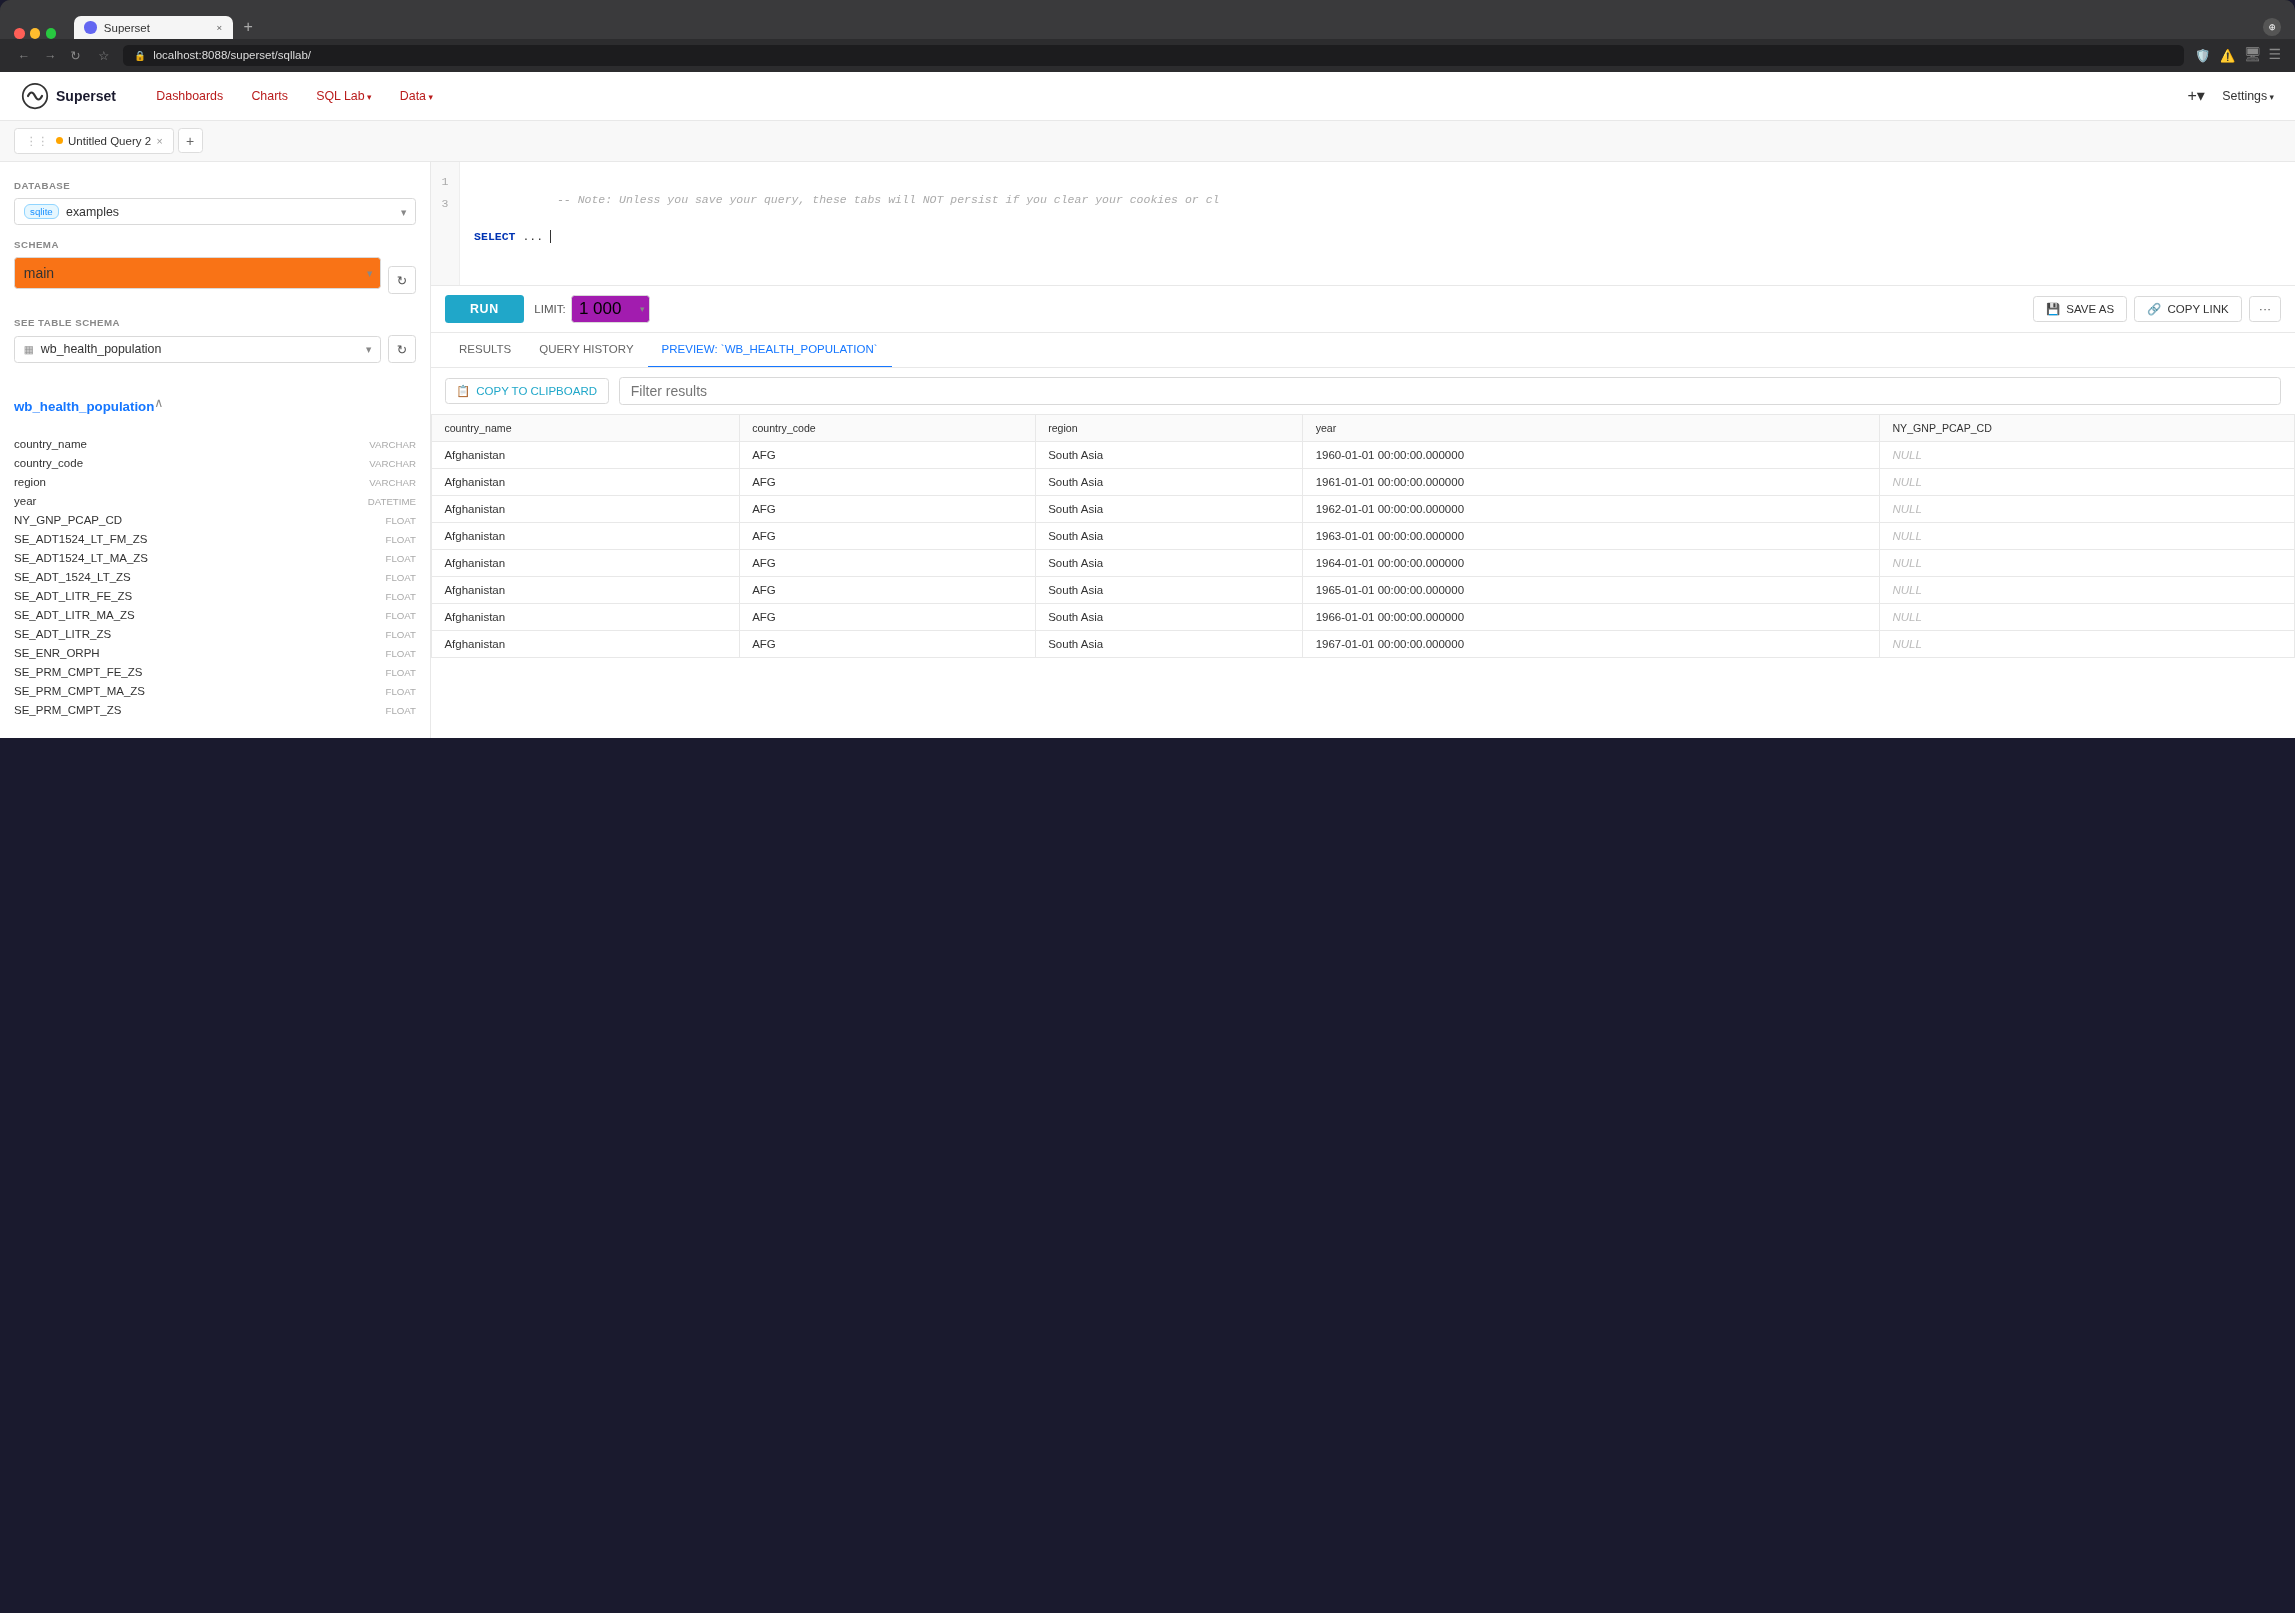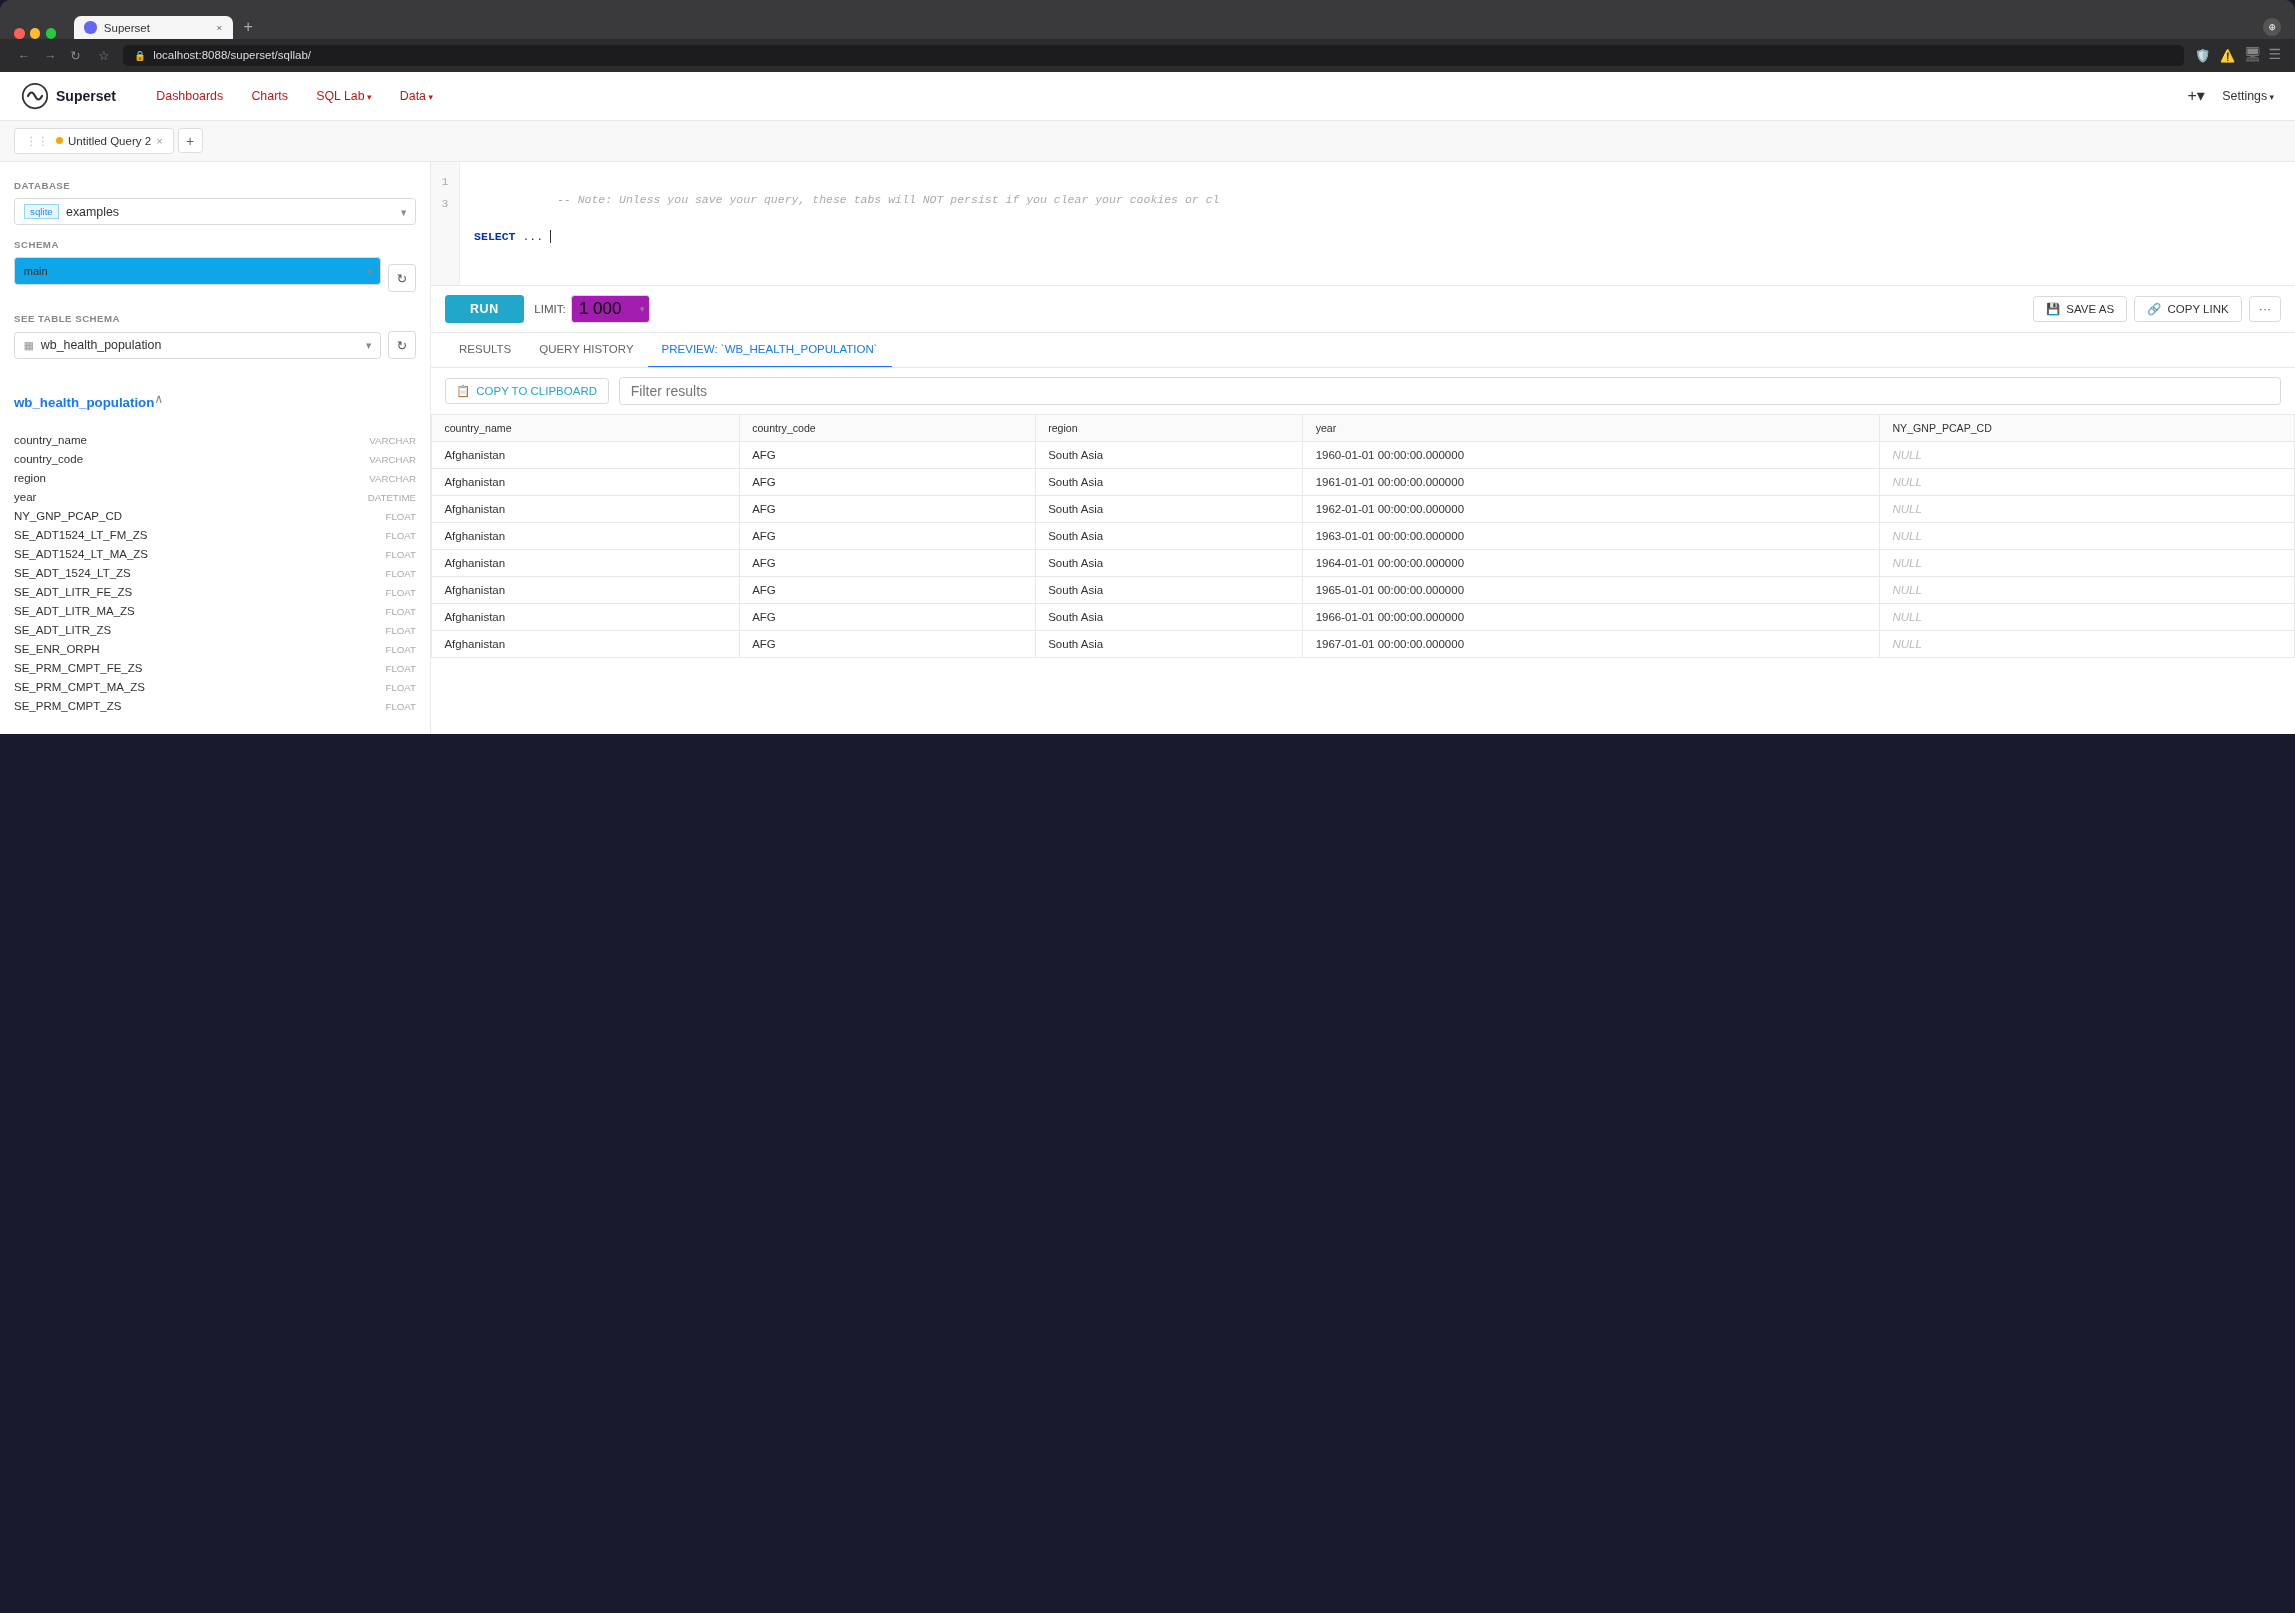--- a/index.html
+++ b/index.html
@@ -176,23 +176,23 @@
     }
     .select-wrapper {
       position: relative;
       margin-bottom: 14px;
     }
     .select-control {
       width: 100%;
       padding: 7px 28px 7px 8.8px;
       border: 0.9px solid #d9d9d9;
       border-radius: 3.5px;
-      font-size: 11px;
-      color: #333;
-      background: #0ea5e9;
+      font-size: 14px;
+      color: #333;
+      background: #f97316;
       appearance: none;
       cursor: pointer;
     }
     .select-arrow {
       position: absolute;
       right: 8.8px;
       top: 50%;
       transform: translateY(-50%);
       color: #888;
       pointer-events: none;
@@ -204,21 +204,21 @@
       border: 0.9px solid #d9d9d9;
       border-radius: 3.5px;
       padding: 5.3px 8.8px;
       gap: 7px;
       cursor: pointer;
       background: #fff;
     }
     .db-tag {
       background: #e6f7ff;
       border: 0.9px solid #91d5ff;
-      border-radius: 0;
+      border-radius: 6px;
       padding: 0.9px 5.3px;
       font-size: 9.7px;
       color: #1890ff;
     }
     .select-value { font-size: 12.4px; color: #333; flex: 1; }
     .select-chevron { color: #888; font-size: 10.6px; margin-left: auto; }
 
     .schema-row {
       display: flex;
       align-items: center;

